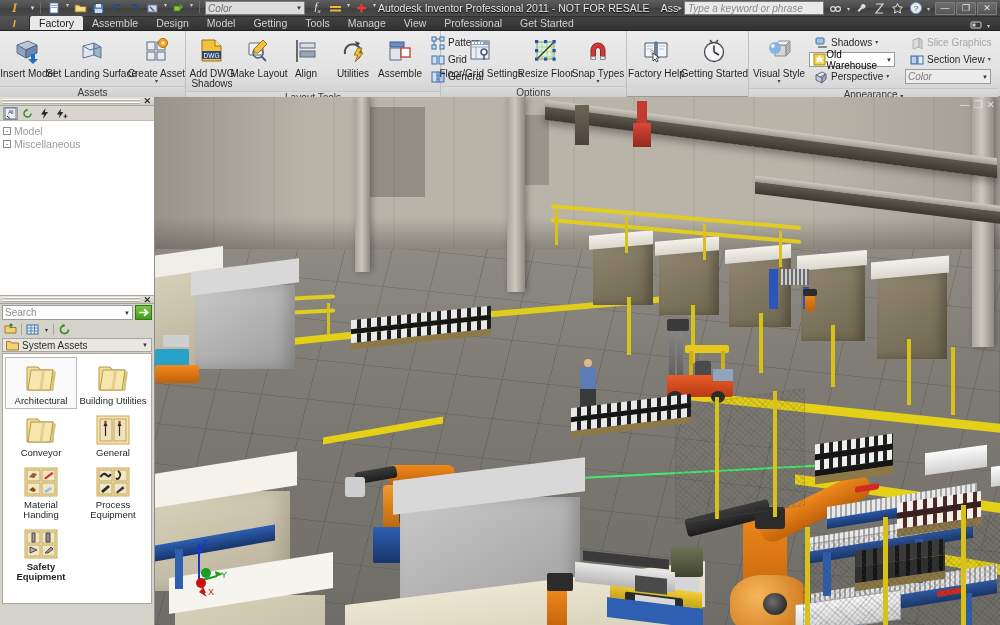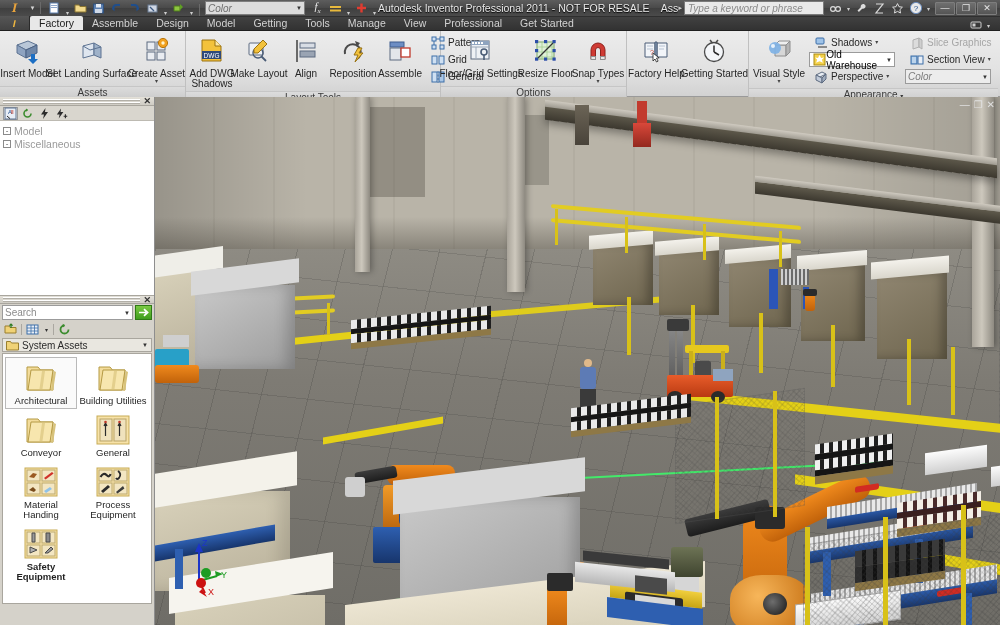--- a/index.html
+++ b/index.html
@@ -17,21 +17,21 @@
   .titlebar { position:absolute; left:0; top:0; width:1000px; height:17px;
     background: linear-gradient(#5d5d5d 0%, #4a4a4a 48%, #3f3f3f 52%, #4b4b4b 100%);
     border-bottom:1px solid #2f2f2f;
     display:flex; align-items:center; }
   .ilogo { width:26px; height:15px; margin-left:2px; position:relative; display:flex;
     align-items:center; justify-content:center; }
   .ilogo .gl { font-size:13px; color:#e8a33d; font-weight:bold; font-family:"Liberation Serif",serif;
     transform: skewX(-12deg); }
   .tb-caret { width:9px; text-align:center; color:#d6d6d6; font-size:7px; }
   .tb-sep { width:1px; height:12px; background:#6a6a6a; margin:0 3px; }
-  .qat { display:flex; align-items:flex-end; gap:1px; margin-left:2px; }
+  .qat { display:flex; align-items:flex-start; gap:1px; margin-left:2px; }
   .qbtn { width:17px; height:15px; display:flex; align-items:center; justify-content:center;
     border:1px solid transparent; border-radius:2px; }
   .mini-caret { color:#cfcfcf; font-size:6px; width:7px; text-align:center; }
   .colorcombo { width:100px; height:14px; background:#dcdcdc; border:1px solid #7e7e7e;
     display:flex; align-items:center; padding:0 2px; color:#6e6e6e; font-size:10px;
     font-style:italic; margin-left:2px; position:relative;}
   .colorcombo .cb-arrow { position:absolute; right:2px; color:#333; font-size:6px; }
   .title-text { flex:1; text-align:center; color:#e8e8e8; font-size:10.5px;
     text-shadow:0 1px 1px #000; white-space:nowrap; overflow:hidden; }
   .searchbox { width:140px; height:14px; background:#e9e9e9; border:1px solid #7a7a7a;
@@ -447,21 +447,21 @@
           <span class="lbl">Align</span>
         </div>
         <div class="big-btn">
           <span class="ico32">
             <svg width="30" height="30" viewBox="0 0 30 30">
               <path d="M7 18 A8 8 0 1 1 19 23" fill="none" stroke="#4a4a4a" stroke-width="2"></path>
               <path d="M17 5 l5 2 -3 4z" fill="#4a4a4a"></path>
               <path d="M20 12 l-4 7 h4 l-3 7 8-9h-4l3-5z" fill="#f3c23c" stroke="#9a7312"></path>
             </svg>
           </span>
-          <span class="lbl">Reposition</span>
+          <span class="lbl">Utilities</span>
         </div>
         <div class="big-btn">
           <span class="ico32">
             <svg width="30" height="30" viewBox="0 0 30 30">
               <rect x="5" y="6" width="14" height="5" fill="#6d8ec4" stroke="#3f5d8e"></rect>
               <rect x="5" y="12" width="11" height="12" fill="#e3e6eb" stroke="#5d6b80"></rect>
               <rect x="16" y="12" width="9" height="9" fill="#fff" stroke="#c0392b" stroke-width="1.3"></rect>
             </svg>
           </span>
           <span class="lbl">Assemble</span>

